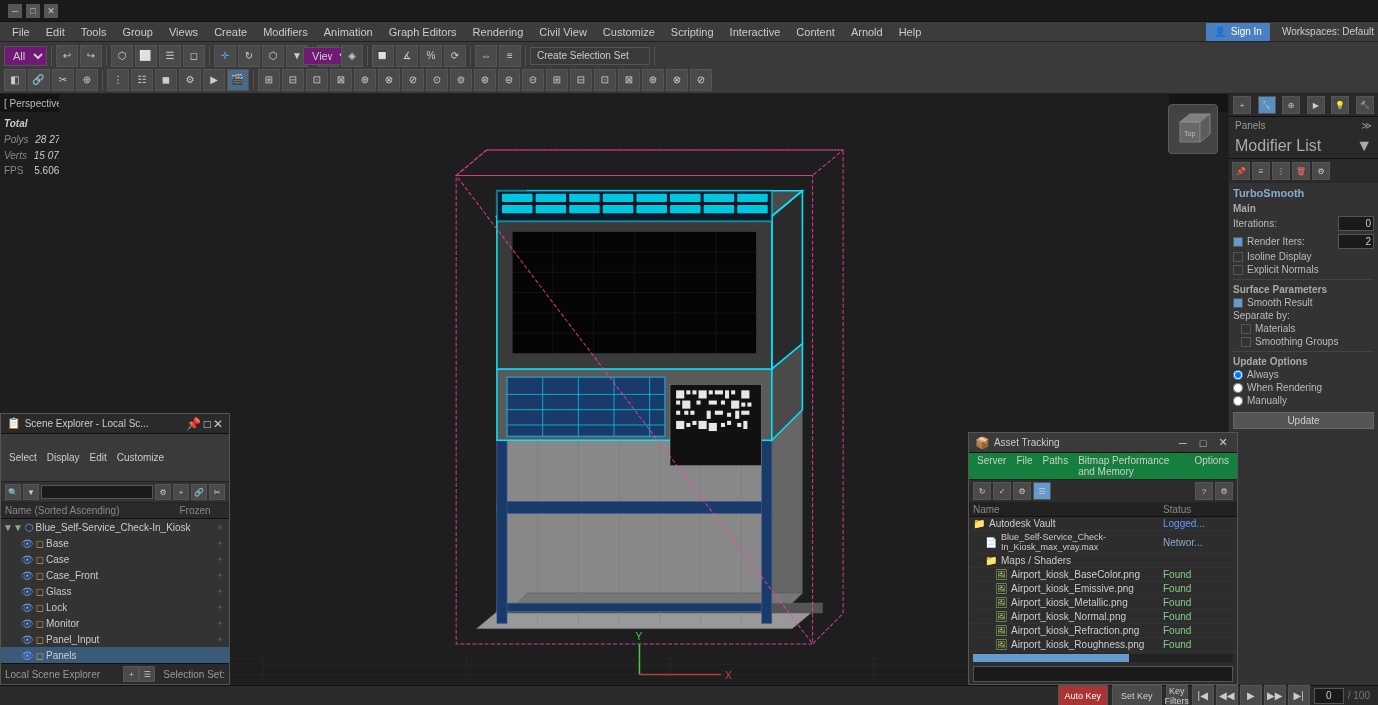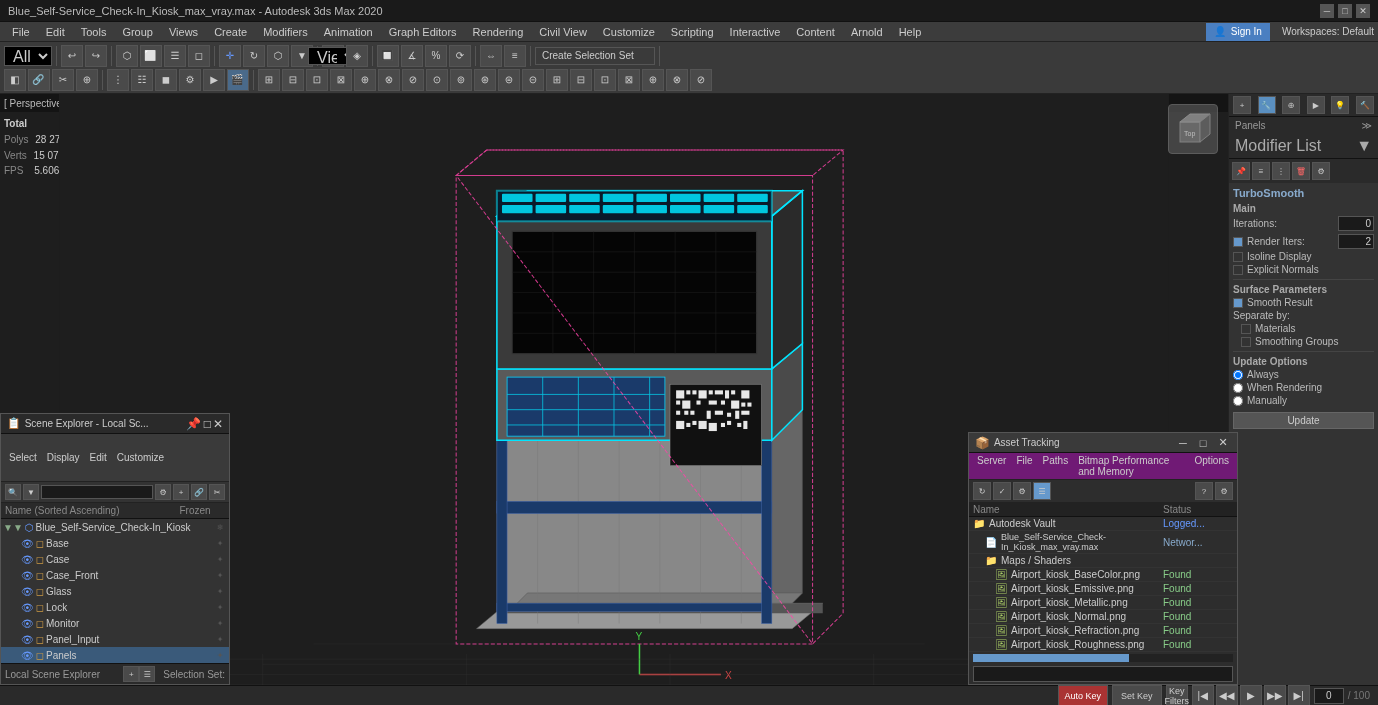--- a/index.html
+++ b/index.html
@@ -25,21 +25,21 @@
     #toolbar-area {
       height: 52px; background: #3a3a3a; border-bottom: 1px solid #222;
       display: flex; align-items: center; padding: 2px 4px; gap: 2px;
     }
     .toolbar-btn {
       width: 22px; height: 22px; background: #4a4a4a; border: 1px solid #555;
       cursor: pointer; display: flex; align-items: center; justify-content: center;
       font-size: 10px; color: #ccc;
     }
     .toolbar-sep { width: 1px; height: 20px; background: #555; margin: 0 2px; }
-    .toolbar-select { height: 20px; background: #000000; border: 1px solid #555; color: #ccc; font-size: 16px; padding: 0 4px; }
+    .toolbar-select { height: 20px; background: #701a75; border: 1px solid #555; color: #ccc; font-size: 11px; padding: 0 4px; }
     .toolbar-row { display: flex; align-items: center; gap: 2px; }
     #toolbar-rows { display: flex; flex-direction: column; gap: 2px; flex: 1; }
 
     
     .create-sel-set {
       background: #3a3a3a; border: 1px solid #555; height: 18px; padding: 0 6px;
       color: #ccc; font-size: 10px; display: flex; align-items: center; min-width: 120px;
     }
 
     
@@ -119,21 +119,21 @@
       position: absolute; bottom: 20px; right: 140px; width: 270px; background: #2d2d2d;
       border: 1px solid #555; z-index: 10;
     }
     .at-title-bar {
       background: #3a3a3a; height: 20px; display: flex; align-items: center;
       padding: 0 6px; border-bottom: 1px solid #111; gap: 4px;
     }
     .at-icon { font-size: 12px; color: #66aaff; }
     .at-title { font-size: 10px; color: #ccc; flex: 1; }
     .at-win-btn { background: none; border: none; color: #ccc; cursor: pointer; font-size: 11px; width: 16px; height: 16px; display: flex; align-items: center; justify-content: center; }
-    .at-menu-bar { display: flex; background: #701a75; padding: 1px 4px; gap: 2px; border-bottom: 1px solid #222; }
+    .at-menu-bar { display: flex; background: #15803d; padding: 1px 4px; gap: 2px; border-bottom: 1px solid #222; }
     .at-menu-btn { font-size: 10px; color: #ccc; cursor: pointer; padding: 1px 4px; }
     .at-toolbar { display: flex; align-items: center; padding: 2px 4px; background: #2d2d2d; border-bottom: 1px solid #222; gap: 2px; }
     .at-tool-btn { width: 18px; height: 18px; background: #4a4a4a; border: 1px solid #555; cursor: pointer; font-size: 8px; color: #ccc; display: flex; align-items: center; justify-content: center; }
     .at-tool-btn.active { background: #6699cc; }
     .at-help-btn { margin-left: auto; }
     .at-table-header { display: flex; background: #222; border-bottom: 1px solid #111; padding: 1px 4px; }
     .at-col-name { flex: 1; font-size: 10px; color: #888; }
     .at-col-status { width: 70px; font-size: 10px; color: #888; }
     .at-row { display: flex; align-items: center; padding: 1px 4px; font-size: 10px; cursor: pointer; border-bottom: 1px solid #333; }
     .at-row-icon { width: 14px; font-size: 10px; margin-right: 2px; }
@@ -165,21 +165,20 @@
     .vp-label { font-size: 10px; color: #bbb; }
     .vp-sep { color: #666; margin: 0 3px; }
 
     
     .panels-label { background: #2a2a2a; padding: 3px 6px; font-size: 10px; color: #999; display: flex; justify-content: space-between; }
   </style>
 </head>
 <body>
 
 <div id="title-bar">
-  <span class="title">Blue_Self-Service_Check-In_Kiosk_max_vray.max - Autodesk 3ds Max 2020</span>
   <div class="win-controls">
     <button class="win-btn">─</button>
     <button class="win-btn">□</button>
     <button class="win-btn">✕</button>
   </div>
 </div>
 
 <div id="menu-bar">
   <span class="menu-item">File</span>
   <span class="menu-item">Edit</span>
@@ -287,21 +286,21 @@
   <div id="viewport">
 
     <div class="viewport-header">
       <span class="vp-label">[ Perspective ]</span>
       <span class="vp-sep">|</span>
       <span class="vp-label">[ Standard ]</span>
       <span class="vp-sep">|</span>
       <span class="vp-label">[ Edged Faces ]</span>
     </div>
 
-    <div class="viewport-stats" style="top:22px;">
+    <div class="viewport-stats" style="top:22px;font-style:italic;">
       <div style="color:#ccc;font-weight:bold;">Total</div>
       <div>
         <span class="stat-label">Polys</span>
         <span style="margin-left:4px;">28 276</span>
       </div>
       <div>
         <span class="stat-label">Verts</span>
         <span style="margin-left:4px;">15 072</span>
       </div>
     </div>

